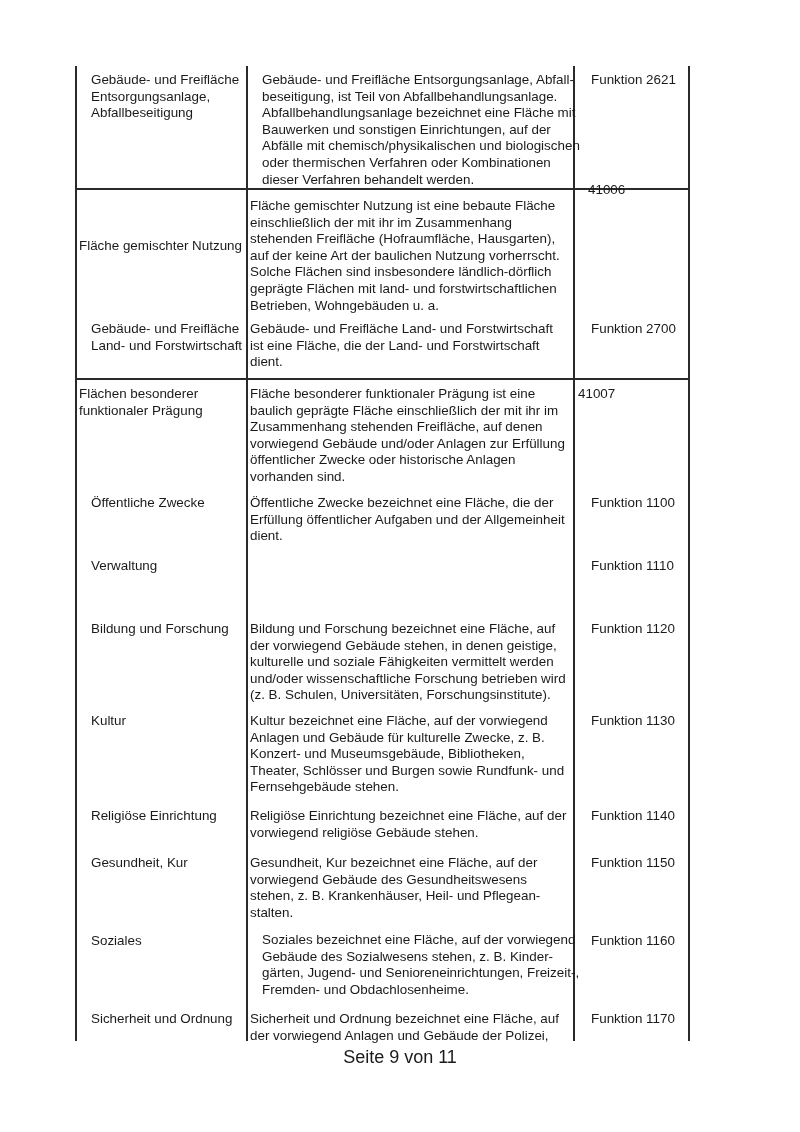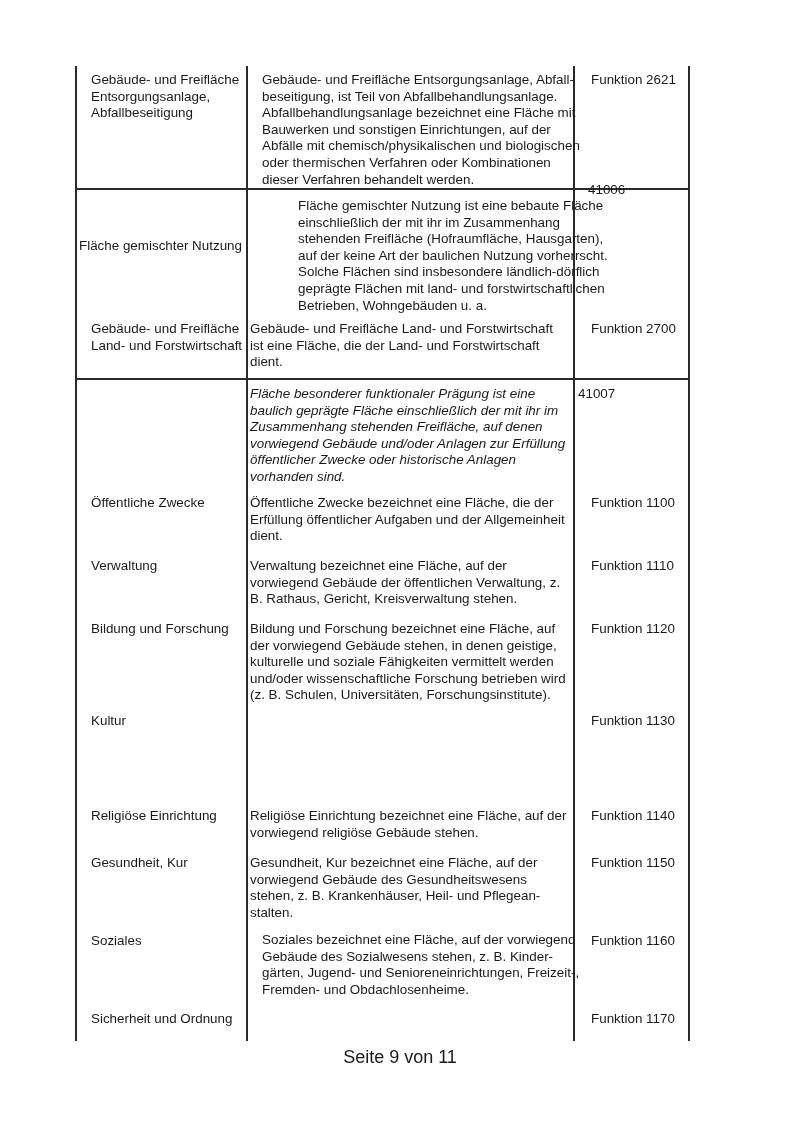--- a/index.html
+++ b/index.html
@@ -32,65 +32,69 @@
   <div class="cell desc" style="left:262px; top:72px;">Gebäude- und Freifläche Entsorgungsanlage, Abfall-
 beseitigung, ist Teil von Abfallbehandlungsanlage.
 Abfallbehandlungsanlage bezeichnet eine Fläche mit
 Bauwerken und sonstigen Einrichtungen, auf der
 Abfälle mit chemisch/physikalischen und biologischen
 oder thermischen Verfahren oder Kombinationen
 dieser Verfahren behandelt werden.</div>
   <div class="cell code" style="left:591px; top:72px;">Funktion 2621</div>
 
   <div class="cell name" style="left:79px; top:198px;margin-top:40px;">Fläche gemischter Nutzung</div>
-  <div class="cell desc" style="left:250px; top:198px;margin-left:48px;">Fläche gemischter Nutzung ist eine bebaute Fläche
+  <div class="cell desc" style="left:250px; top:198px;">Fläche gemischter Nutzung ist eine bebaute Fläche
 einschließlich der mit ihr im Zusammenhang
 stehenden Freifläche (Hofraumfläche, Hausgarten),
 auf der keine Art der baulichen Nutzung vorherrscht.
 Solche Flächen sind insbesondere ländlich-dörflich
 geprägte Flächen mit land- und forstwirtschaftlichen
 Betrieben, Wohngebäuden u. a.</div>
   <div class="cell code" style="left:578px; top:182px;margin-left:10px;">41006</div>
 
   <div class="cell name" style="left:91px; top:321px;">Gebäude- und Freifläche
 Land- und Forstwirtschaft</div>
   <div class="cell desc" style="left:250px; top:321px;">Gebäude- und Freifläche Land- und Forstwirtschaft
 ist eine Fläche, die der Land- und Forstwirtschaft
 dient.</div>
   <div class="cell code" style="left:591px; top:321px;">Funktion 2700</div>
 
-  <div class="cell desc" style="left:250px; top:386px;font-style:italic;">Fläche besonderer funktionaler Prägung ist eine
+  <div class="cell name" style="left:79px; top:386px;">Flächen besonderer
+funktionaler Prägung</div>
+  <div class="cell desc" style="left:250px; top:386px;">Fläche besonderer funktionaler Prägung ist eine
 baulich geprägte Fläche einschließlich der mit ihr im
 Zusammenhang stehenden Freifläche, auf denen
 vorwiegend Gebäude und/oder Anlagen zur Erfüllung
 öffentlicher Zwecke oder historische Anlagen
 vorhanden sind.</div>
   <div class="cell code" style="left:578px; top:386px;">41007</div>
 
   <div class="cell name" style="left:91px; top:495px;">Öffentliche Zwecke</div>
   <div class="cell desc" style="left:250px; top:495px;">Öffentliche Zwecke bezeichnet eine Fläche, die der
 Erfüllung öffentlicher Aufgaben und der Allgemeinheit
 dient.</div>
   <div class="cell code" style="left:591px; top:495px;">Funktion 1100</div>
 
   <div class="cell name" style="left:91px; top:558px;">Verwaltung</div>
-  <div class="cell desc" style="left:250px; top:558px;">Verwaltung bezeichnet eine Fläche, auf der
-vorwiegend Gebäude der öffentlichen Verwaltung, z.
-B. Rathaus, Gericht, Kreisverwaltung stehen.</div>
   <div class="cell code" style="left:591px; top:558px;">Funktion 1110</div>
 
   <div class="cell name" style="left:91px; top:621px;">Bildung und Forschung</div>
   <div class="cell desc" style="left:250px; top:621px;">Bildung und Forschung bezeichnet eine Fläche, auf
 der vorwiegend Gebäude stehen, in denen geistige,
 kulturelle und soziale Fähigkeiten vermittelt werden
 und/oder wissenschaftliche Forschung betrieben wird
 (z. B. Schulen, Universitäten, Forschungsinstitute).</div>
   <div class="cell code" style="left:591px; top:621px;">Funktion 1120</div>
 
   <div class="cell name" style="left:91px; top:713px;">Kultur</div>
+  <div class="cell desc" style="left:250px; top:713px;">Kultur bezeichnet eine Fläche, auf der vorwiegend
+Anlagen und Gebäude für kulturelle Zwecke, z. B.
+Konzert- und Museumsgebäude, Bibliotheken,
+Theater, Schlösser und Burgen sowie Rundfunk- und
+Fernsehgebäude stehen.</div>
   <div class="cell code" style="left:591px; top:713px;">Funktion 1130</div>
 
   <div class="cell name" style="left:91px; top:808px;">Religiöse Einrichtung</div>
   <div class="cell desc" style="left:250px; top:808px;">Religiöse Einrichtung bezeichnet eine Fläche, auf der
 vorwiegend religiöse Gebäude stehen.</div>
   <div class="cell code" style="left:591px; top:808px;">Funktion 1140</div>
 
   <div class="cell name" style="left:91px; top:855px;">Gesundheit, Kur</div>
   <div class="cell desc" style="left:250px; top:855px;">Gesundheit, Kur bezeichnet eine Fläche, auf der
 vorwiegend Gebäude des Gesundheitswesens
@@ -99,16 +103,18 @@
   <div class="cell code" style="left:591px; top:855px;">Funktion 1150</div>
 
   <div class="cell name" style="left:91px; top:933px;">Soziales</div>
   <div class="cell desc" style="left:250px; top:932px;margin-left:12px;">Soziales bezeichnet eine Fläche, auf der vorwiegend
 Gebäude des Sozialwesens stehen, z. B. Kinder-
 gärten, Jugend- und Senioreneinrichtungen, Freizeit-,
 Fremden- und Obdachlosenheime.</div>
   <div class="cell code" style="left:591px; top:933px;">Funktion 1160</div>
 
   <div class="cell name" style="left:91px; top:1011px;">Sicherheit und Ordnung</div>
+  <div class="cell desc" style="left:250px; top:1011px;">Sicherheit und Ordnung bezeichnet eine Fläche, auf
+der vorwiegend Anlagen und Gebäude der Polizei,</div>
   <div class="cell code" style="left:591px; top:1011px;">Funktion 1170</div>
 
   <div class="footer">Seite 9 von 11</div>
 </div>
 
 </body></html>

